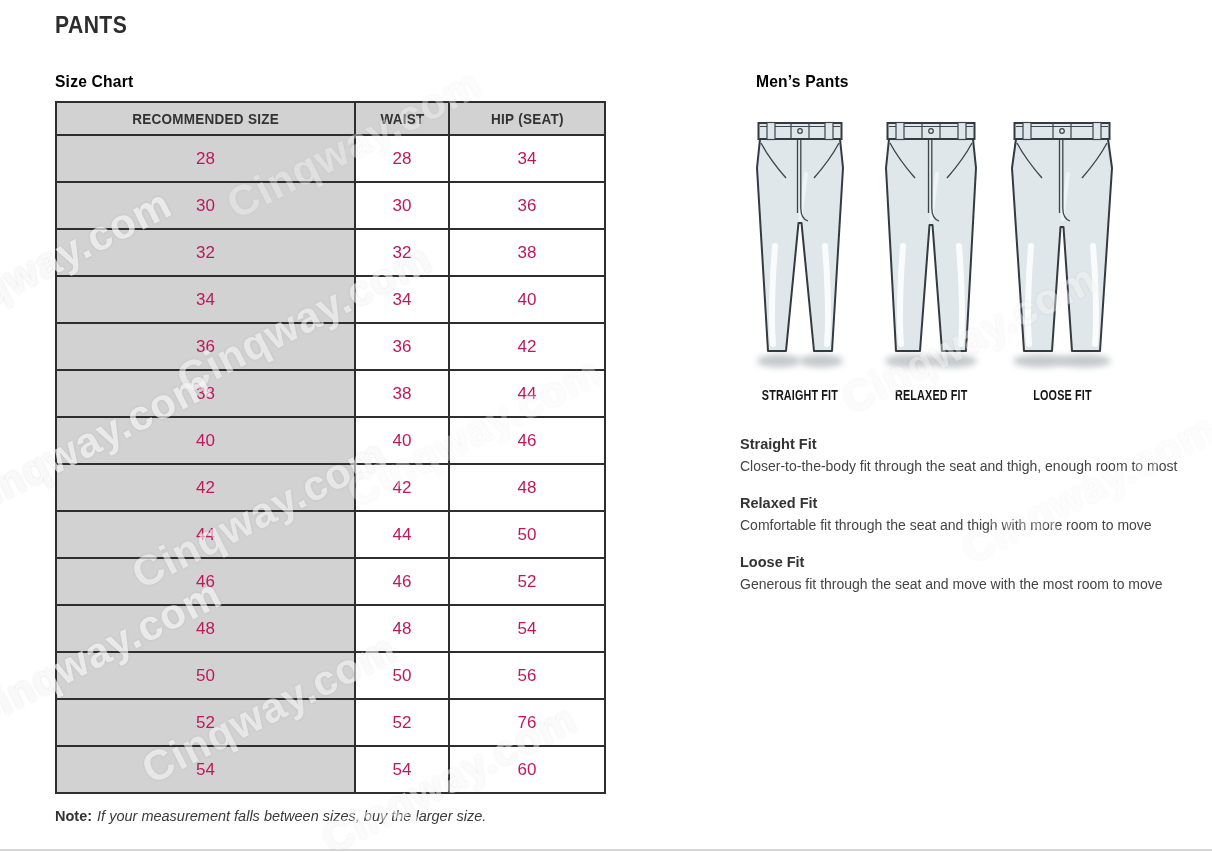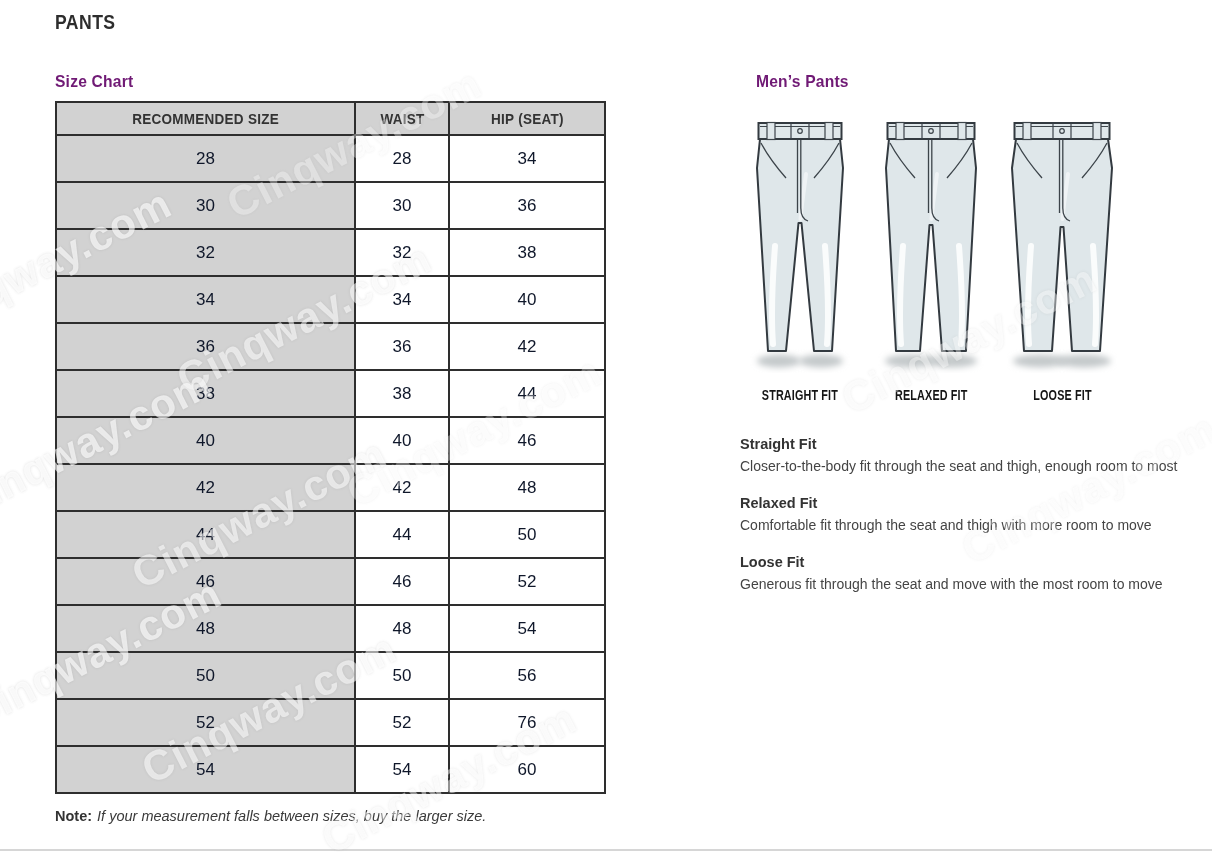--- a/index.html
+++ b/index.html
@@ -6,39 +6,39 @@
   html,body { background:#fff; }
   body {
     width:1212px; height:852px; position:relative; overflow:hidden;
     font-family:"Liberation Sans", sans-serif; color:#333;
   }
   .cond { display:inline-block; transform:scaleX(.88); transform-origin:left center; }
   .cond2 { display:inline-block; transform:scaleX(.92); transform-origin:left center; }
 
   h1.page-title {
     position:absolute; left:55px; top:11px;
-    font-size:20px; font-weight:bold; color:#2d2d2d; letter-spacing:.5px;
+    font-size:24px; font-weight:bold; color:#2d2d2d; letter-spacing:.5px;
   }
   h2.sec-heading {
-    font-size:17px; font-weight:bold; color:#701a75; letter-spacing:.2px;
+    font-size:17px; font-weight:bold; color:#000000; letter-spacing:.2px;
   }
   #size-chart-heading { position:absolute; left:55px; top:72px; }
   #mens-pants-heading { position:absolute; left:740px; top:72px;margin-left:16px; }
 
   
   table.size-table {
     position:absolute; left:55px; top:101px;
     border-collapse:collapse; table-layout:fixed;
   }
   .size-table th, .size-table td { border:2px solid #2e2e2e; text-align:center; vertical-align:middle; }
   .size-table th {
     height:33px; background:#d2d2d2; font-size:15px; font-weight:bold; color:#333;margin-left:8px;
   }
   .size-table th .thc { display:inline-block; transform:scaleX(.9); transform-origin:center; letter-spacing:.3px; white-space:nowrap; }
-  .size-table td { height:47px; font-size:17px; color:#0f172a; background:#fff; }
+  .size-table td { height:47px; font-size:17px; color:#be185d; background:#fff; }
   .size-table td.size { background:#d2d2d2; }
 
   .note {
     position:absolute; left:55px; top:808px; font-size:14.5px; color:#333;
   }
   .note strong { font-weight:bold; margin-right:5px; }
   .note em { font-style:italic; color:#3a3a3a; }
 
   
   .figures {

